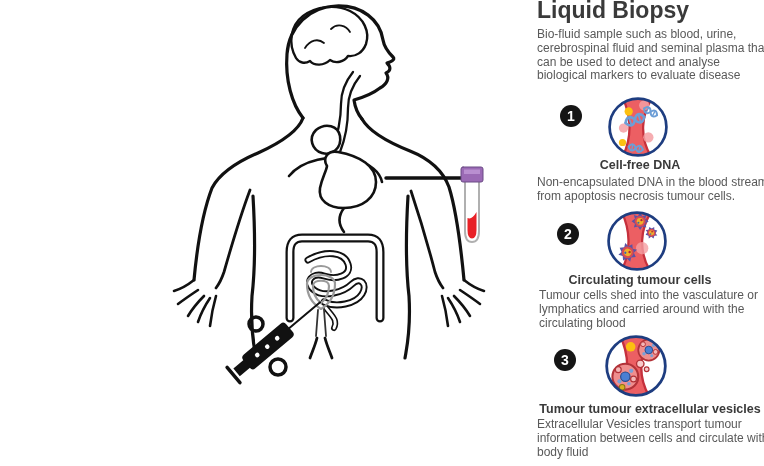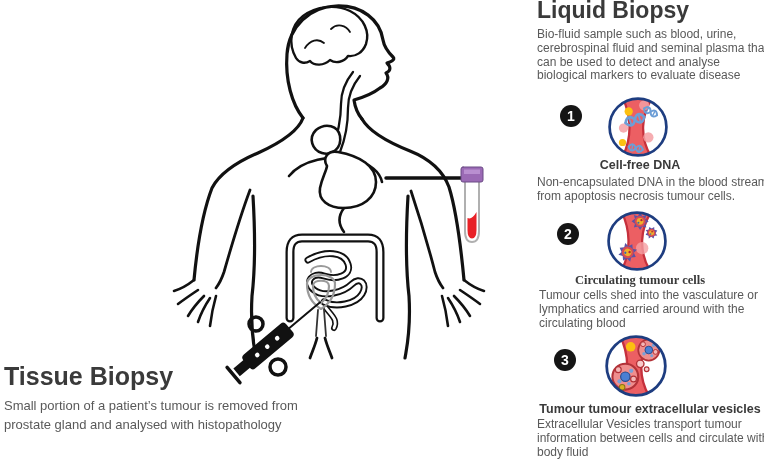--- a/index.html
+++ b/index.html
@@ -107,25 +107,20 @@
 
     <path d="M246,178 L322,178" stroke="#111" stroke-width="3.5"></path>
     <g>
       <path d="M325,181 L325,231 Q325,242 332,242 Q339,242 339,231 L339,181 Z" fill="#fff" stroke="#b0b0b0" stroke-width="2"></path>
       <path d="M327.5,218 L327.5,230 Q327.5,238.5 332,238.5 Q336.5,238.5 336.5,230 L336.5,212 Q332,220 327.5,218 Z" fill="#e82127"></path>
       <rect x="321" y="167" width="22" height="15" rx="2" fill="#9b6ab5" stroke="#6b4a85" stroke-width="1"></rect>
       <rect x="324" y="169.5" width="16" height="4.5" fill="#b98fd0"></rect>
     </g>
   </svg>
 
-  <section class="tissue">
-    <h1 class="tissue-title">Tissue Biopsy</h1>
-    <p class="tissue-desc">Small portion of a patient’s tumour is removed from
-prostate gland and analysed with histopathology</p>
-  </section>
 
   <section class="liquid">
     <h1 class="lb-title">Liquid Biopsy</h1>
     <p class="lb-intro">Bio-fluid sample such as blood, urine,
 cerebrospinal fluid and seminal plasma that
 can be used to detect and analyse
 biological markers to evaluate disease</p>
 
     <div class="badge" style="left:23px;top:105px;">1</div>
     <div class="illus" style="left:70px;top:96px;">
@@ -178,21 +173,21 @@
           <rect width="60" height="60" fill="#fff"></rect>
           <path d="M12,-4 C24,16 26,42 12,64 L46,64 C30,42 32,16 48,-4 Z" fill="#ec5f63" stroke="#c5303c" stroke-width="2.2"></path>
           <circle cx="35" cy="37" r="6" fill="#f59fa3" opacity="0.8"></circle>
           <use href="#ctc" transform="translate(33,11) scale(1.1)"></use>
           <use href="#ctc" transform="translate(21,41) scale(1.2) rotate(30)"></use>
           <use href="#ctc" transform="translate(44,22) scale(0.8) rotate(-20)"></use>
         </g>
         <circle cx="30" cy="30" r="27.5" stroke="#1e3d80" stroke-width="2.6"></circle>
       </svg>
     </div>
-    <p class="cap" style="left:-12px;top:273px;font-family:Liberation Serif, serif;">Circulating tumour cells</p>
+    <p class="cap" style="left:-12px;top:273px;">Circulating tumour cells</p>
     <p class="desc" style="left:2px;top:289px;">Tumour cells shed into the vasculature or
 lymphatics and carried around with the
 circulating blood</p>
 
     <div class="badge" style="left:17px;top:349px;">3</div>
     <div class="illus" style="left:67px;top:334px;">
       <svg width="64" height="64" viewBox="0 0 60 60" fill="none">
         <defs>
           <clipPath id="clip3">
               <circle cx="30" cy="30" r="27.5"></circle>

